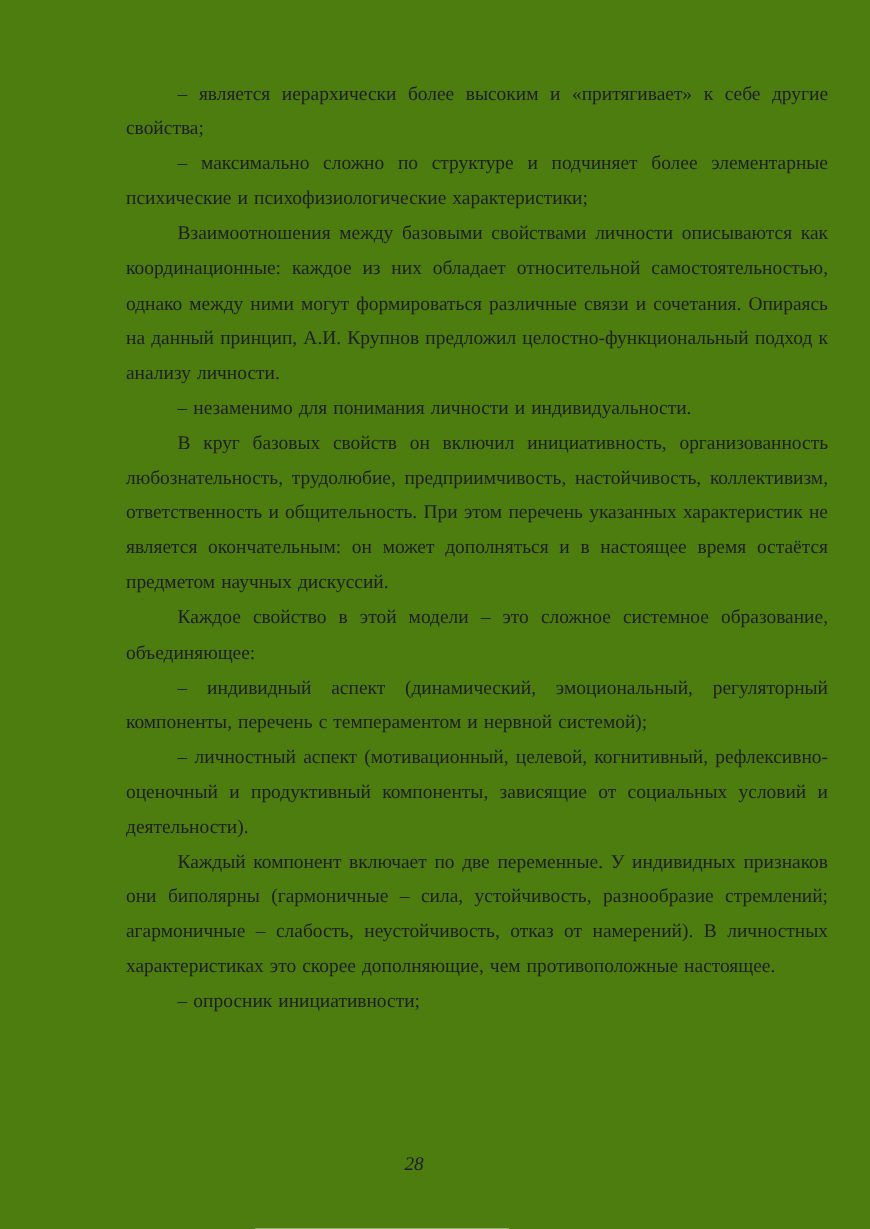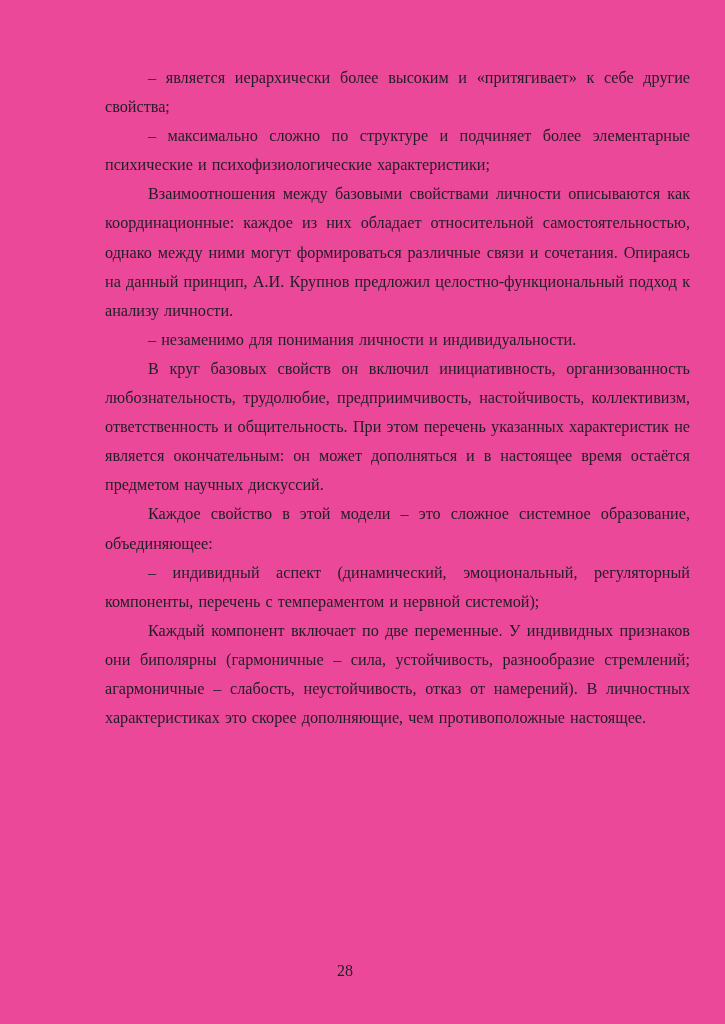--- a/index.html
+++ b/index.html
@@ -4,21 +4,21 @@
 <style>
   html, body {
     margin: 0;
     padding: 0;
     background: #ffffff;
   }
   .page {
     position: relative;
     width: 725px;
     height: 1024px;
-    background: #ec4899;
+    background: #4d7c0f;
     overflow: hidden;
     font-family: "Liberation Serif", "DejaVu Serif", serif;
   }
   .text-body {
     position: absolute;
     top: 64px;
     left: 105px;
     width: 585px;
     color: #1e1e26;
   }
@@ -32,30 +32,33 @@
     word-spacing: 1px;
   }
   .page-number {
     position: absolute;
     left: 0;
     right: 35px;
     bottom: 44px;
     text-align: center;
     font-size: 16px;
     color: #1e1e26;
+    font-style: italic;
   }
 </style>
 </head>
 <body>
 
 <div class="page">
   <div class="text-body" id="paragraphs">
       <p class="para">– является иерархически более высоким и «притягивает» к себе другие свойства;</p>
       <p class="para">– максимально сложно по структуре и подчиняет более элементарные психические и психофизиологические характеристики;</p>
       <p class="para">Взаимоотношения между базовыми свойствами личности описываются как координационные: каждое из них обладает относительной самостоятельностью, однако между ними могут формироваться различные связи и сочетания. Опираясь на данный принцип, А.И. Крупнов предложил целостно-функциональный подход к анализу личности.</p>
       <p class="para">– незаменимо для понимания личности и индивидуальности.</p>
       <p class="para">В круг базовых свойств он включил инициативность, организованность любознательность, трудолюбие, предприимчивость, настойчивость, коллективизм, ответственность и общительность. При этом перечень указанных характеристик не является окончательным: он может дополняться и в настоящее время остаётся предметом научных дискуссий.</p>
       <p class="para">Каждое свойство в этой модели – это сложное системное образование, объединяющее:</p>
       <p class="para">– индивидный аспект (динамический, эмоциональный, регуляторный компоненты, перечень с темпераментом и нервной системой);</p>
+      <p class="para">– личностный аспект (мотивационный, целевой, когнитивный, рефлексивно-оценочный и продуктивный компоненты, зависящие от социальных условий и деятельности).</p>
       <p class="para">Каждый компонент включает по две переменные. У индивидных признаков они биполярны (гармоничные – сила, устойчивость, разнообразие стремлений; агармоничные – слабость, неустойчивость, отказ от намерений). В личностных характеристиках это скорее дополняющие, чем противоположные настоящее.</p>
+      <p class="para">– опросник инициативности;</p>
     </div>
   <div class="page-number">28</div>
 </div>
 
 </body></html>

